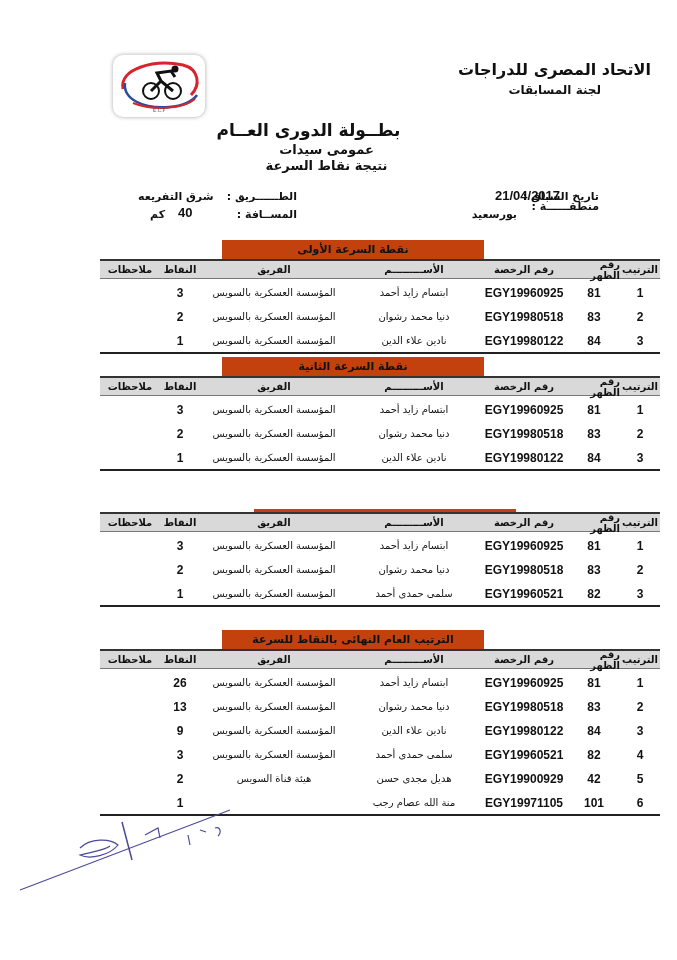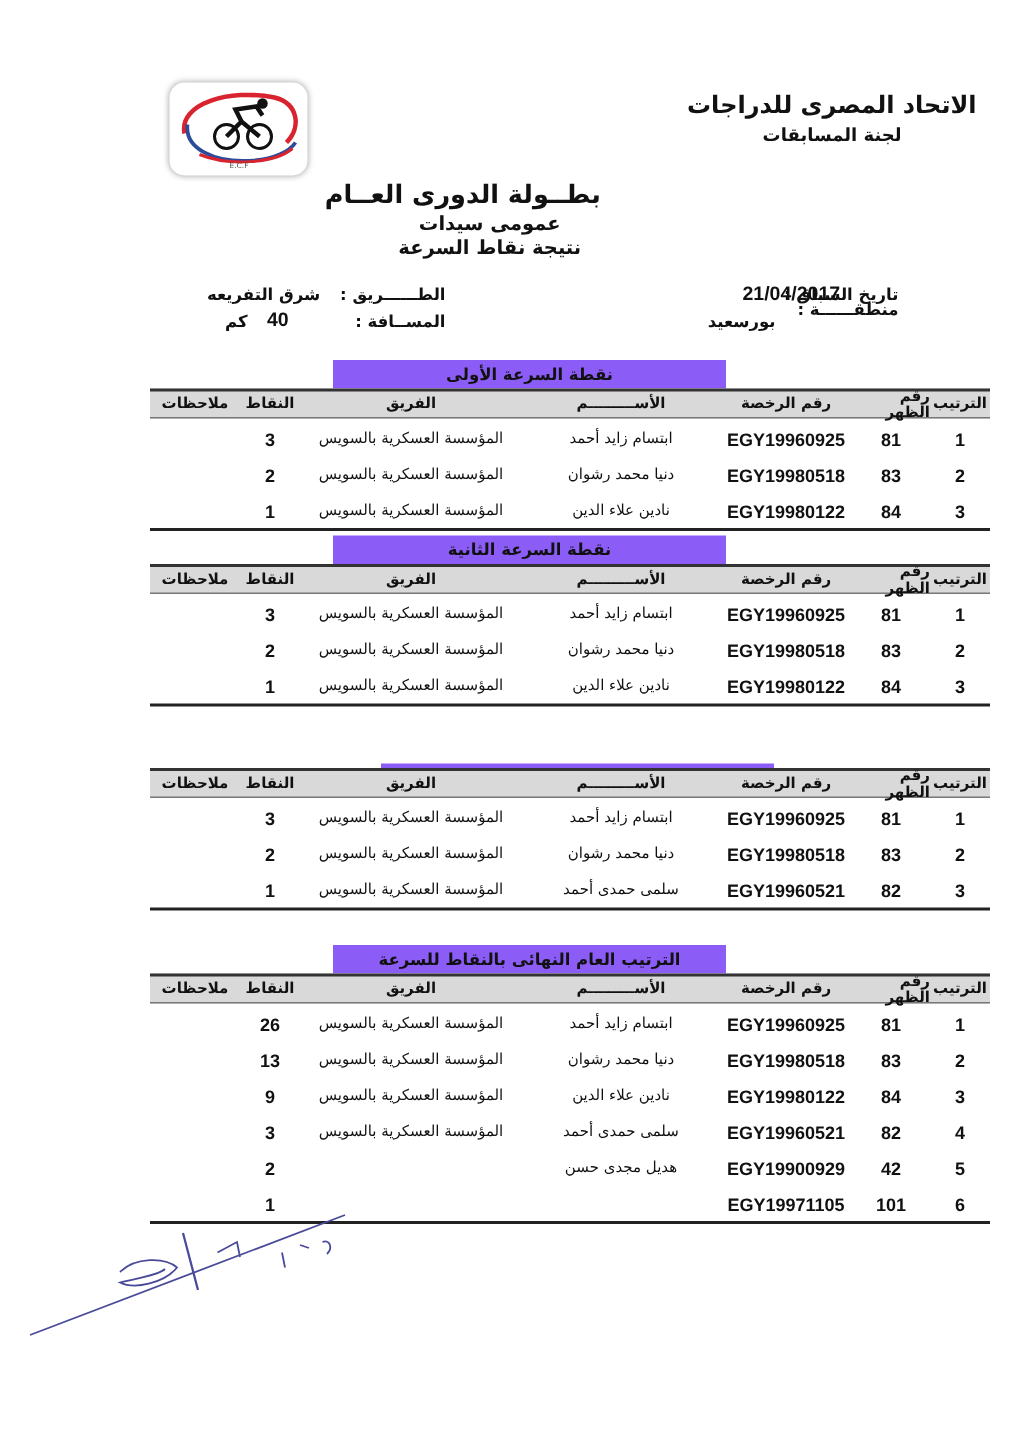--- a/index.html
+++ b/index.html
@@ -7,21 +7,21 @@
   .abs{position:absolute;}
   .logo{left:113px;top:55px;width:92px;height:62px;border-radius:10px;background:#fff;box-shadow:0 0 4px rgba(0,0,0,.35);overflow:hidden;}
   .org{right:26px;top:60px;font-weight:bold;font-size:16px;direction:rtl;text-align:right;}
   .comm{right:76px;top:83px;font-weight:bold;font-size:12px;direction:rtl;}
   .title{left:0;width:677px;text-align:center;font-weight:bold;direction:rtl;}
   .t1{top:120px;font-size:17px;left:-30px;}
   .t2{top:142px;font-size:13px;left:-12px;}
   .t3{top:158px;font-size:13px;left:-12px;}
   .meta{font-weight:bold;font-size:11px;direction:rtl;white-space:nowrap;}
   .section{position:absolute;left:100px;width:560px;}
-  .sec-title{position:absolute;left:122px;width:262px;height:19px;background:#8b5cf6;font-weight:bold;font-size:11px;text-align:center;line-height:19px;direction:rtl;}
+  .sec-title{position:absolute;left:122px;width:262px;height:19px;background:#c2410c;font-weight:bold;font-size:11px;text-align:center;line-height:19px;direction:rtl;}
   .hdr{position:absolute;left:0;width:560px;height:17px;background:#d9d9d9;border-top:2px solid #333;border-bottom:1px solid #777;}
   .row{position:absolute;left:0;width:560px;height:23px;}
   .cell{position:absolute;top:0;height:100%;display:flex;align-items:center;justify-content:center;font-size:11px;}
   .hdr .cell{font-weight:bold;font-size:10px;direction:rtl;}
   .row .cell{font-size:12px;}
   .row .ar{font-size:10px;direction:rtl;}
   .c-rank{left:520px;width:40px;text-align:center;}
   .c-bib{left:468px;width:52px;}
   .c-lic{left:380px;width:88px;}
   .c-name{left:248px;width:132px;}
@@ -231,27 +231,29 @@
         <div class="cell c-name ar">سلمى حمدى أحمد</div>
         <div class="cell c-team ar">المؤسسة العسكرية بالسويس</div>
         <div class="cell c-pts num">3</div>
         <div class="cell c-notes ar"></div>
       </div>
       <div class="row" style="top: 137px;">
         <div class="cell c-rank num">5</div>
         <div class="cell c-bib num">42</div>
         <div class="cell c-lic num">EGY19900929</div>
         <div class="cell c-name ar">هديل مجدى حسن</div>
+        <div class="cell c-team ar">هيئة قناة السويس</div>
         <div class="cell c-pts num">2</div>
         <div class="cell c-notes ar"></div>
       </div>
       <div class="row" style="top: 161px;">
         <div class="cell c-rank num">6</div>
         <div class="cell c-bib num">101</div>
         <div class="cell c-lic num">EGY19971105</div>
+        <div class="cell c-name ar">منة الله عصام رجب</div>
         <div class="cell c-pts num">1</div>
         <div class="cell c-notes ar"></div>
       </div>
       <div class="bottom" style="top: 184px;"></div>
     </div>
   </div>
 
 <svg class="abs" style="left:10px;top:800px;" width="250" height="100">
   <path d="M10 90 L220 10" stroke="#4a4a9a" stroke-width="1.2" fill="none"></path>
   <path d="M112 22 L122 60" stroke="#4a4a9a" stroke-width="1.5" fill="none"></path>

